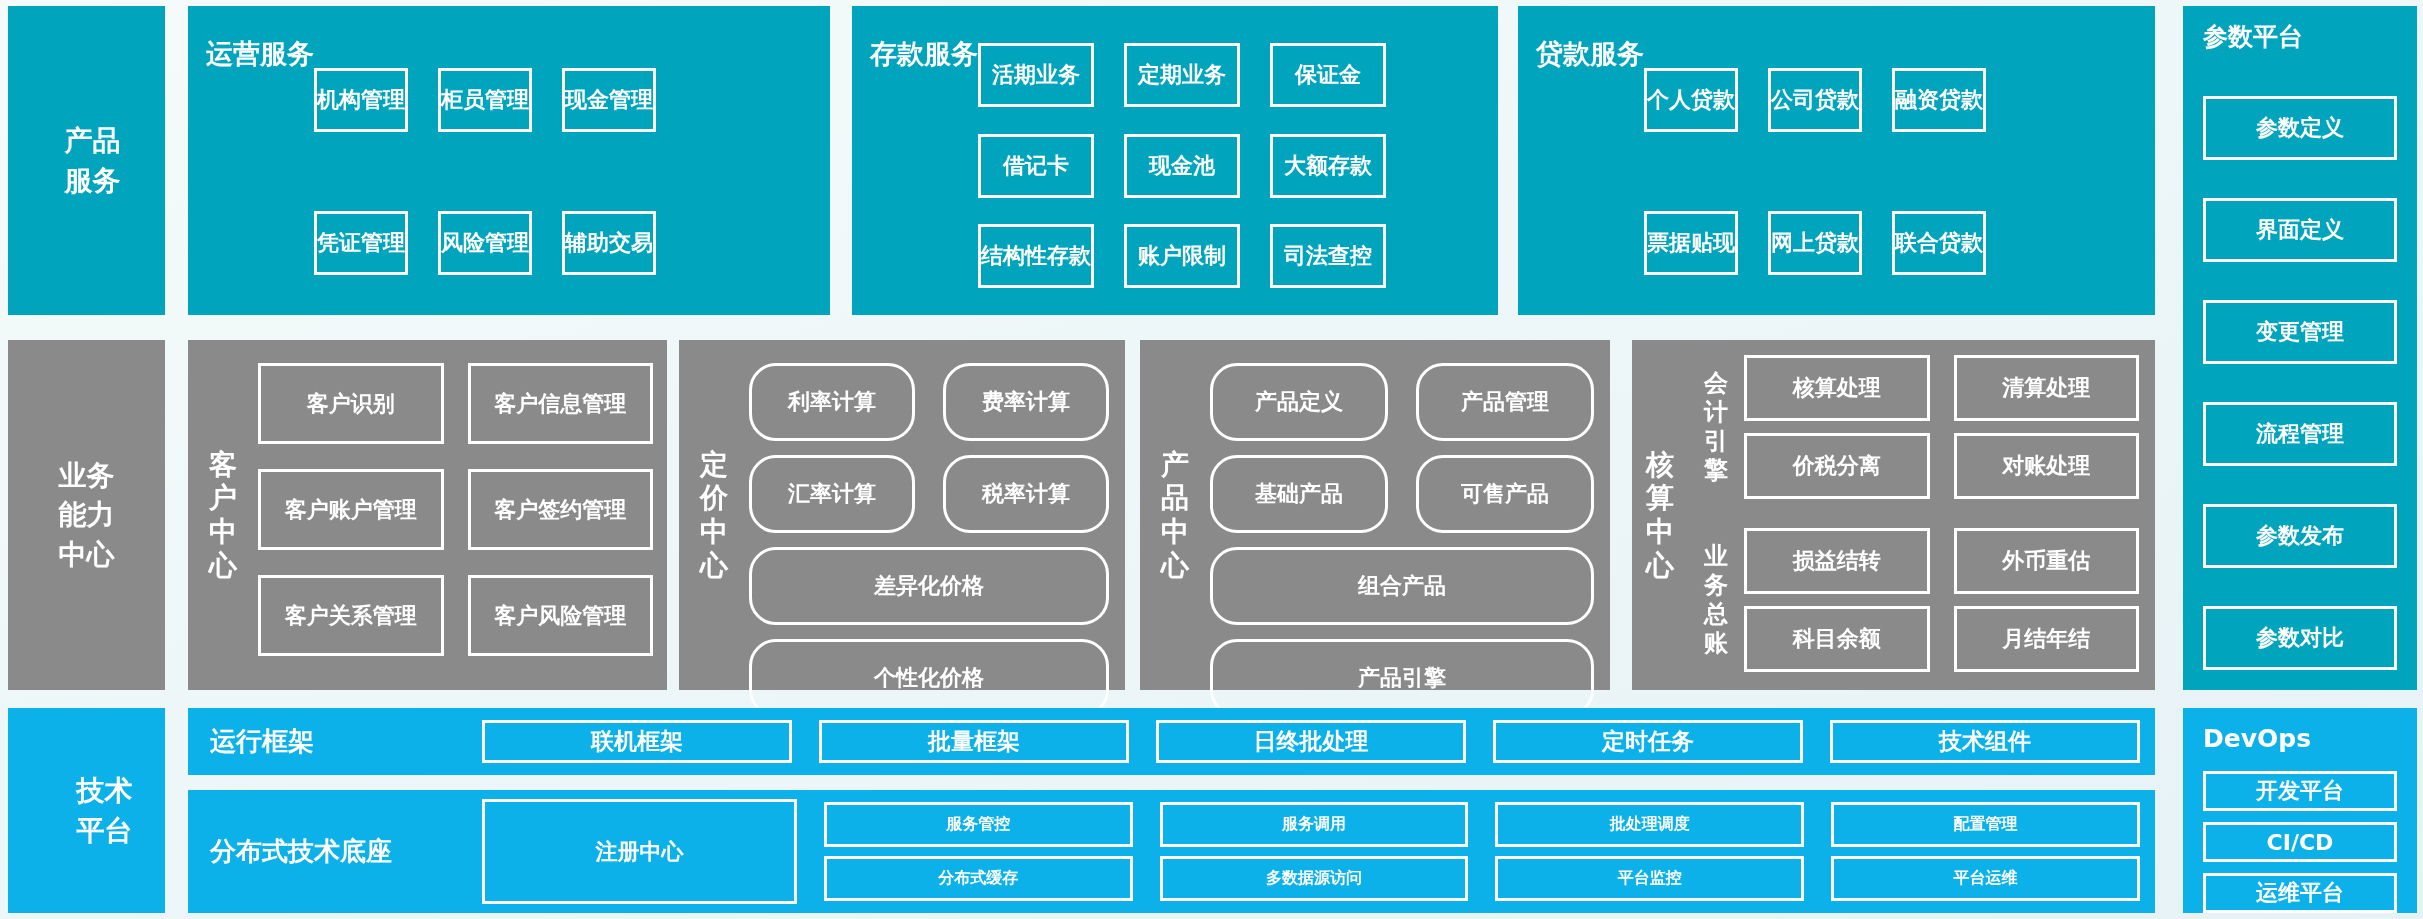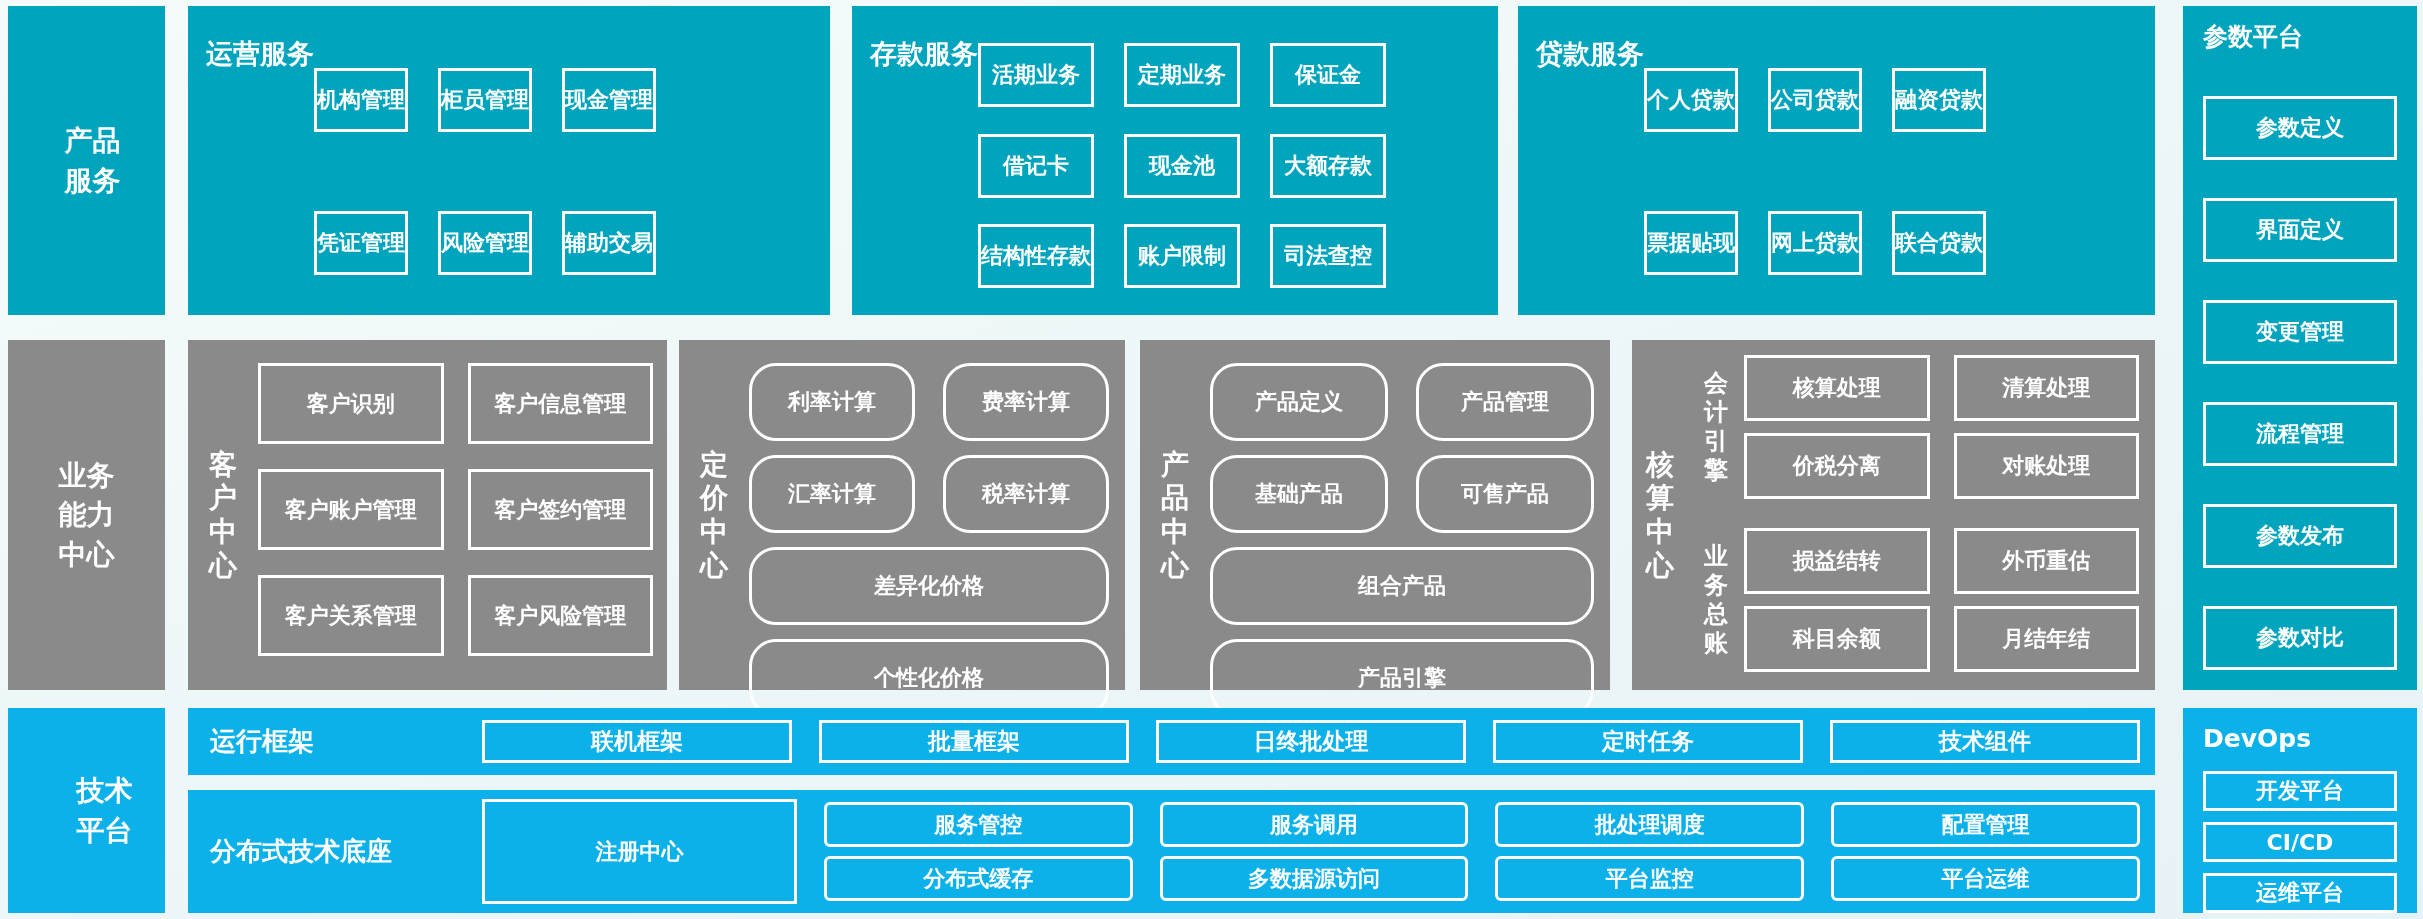--- a/index.html
+++ b/index.html
@@ -95,21 +95,21 @@
   
   .tech-row{left:188px;width:1967px;display:flex;align-items:center;padding:0 15px 0 22px;}
   #tech-row1{top:708px;height:67px;}
   #tech-row2{top:790px;height:123px;}
   .tech-label{flex:0 0 245px;font-size:26px;}
   .tech-cell{flex:1;margin-left:27px;}
   .tech-cell:first-of-type{margin-left:0;}
   #tech-row1 .box{height:43px;font-size:23px;}
   .registry.box{height:105px;}
   .pair{display:flex;flex-direction:column;justify-content:center;gap:9px;}
-  .pair .box{height:45px;font-size:22px;border-radius:6px;}
+  .pair .box{height:45px;font-size:16px;}
 
   
   #devops{
     left:2183px;top:708px;width:234px;height:205px;
     display:flex;flex-direction:column;padding:0 20px;
   }
   #devops .box{height:40px;margin-top:11px;}
   #devops .box:first-of-type{margin-top:5px;}
 </style>
 </head>

